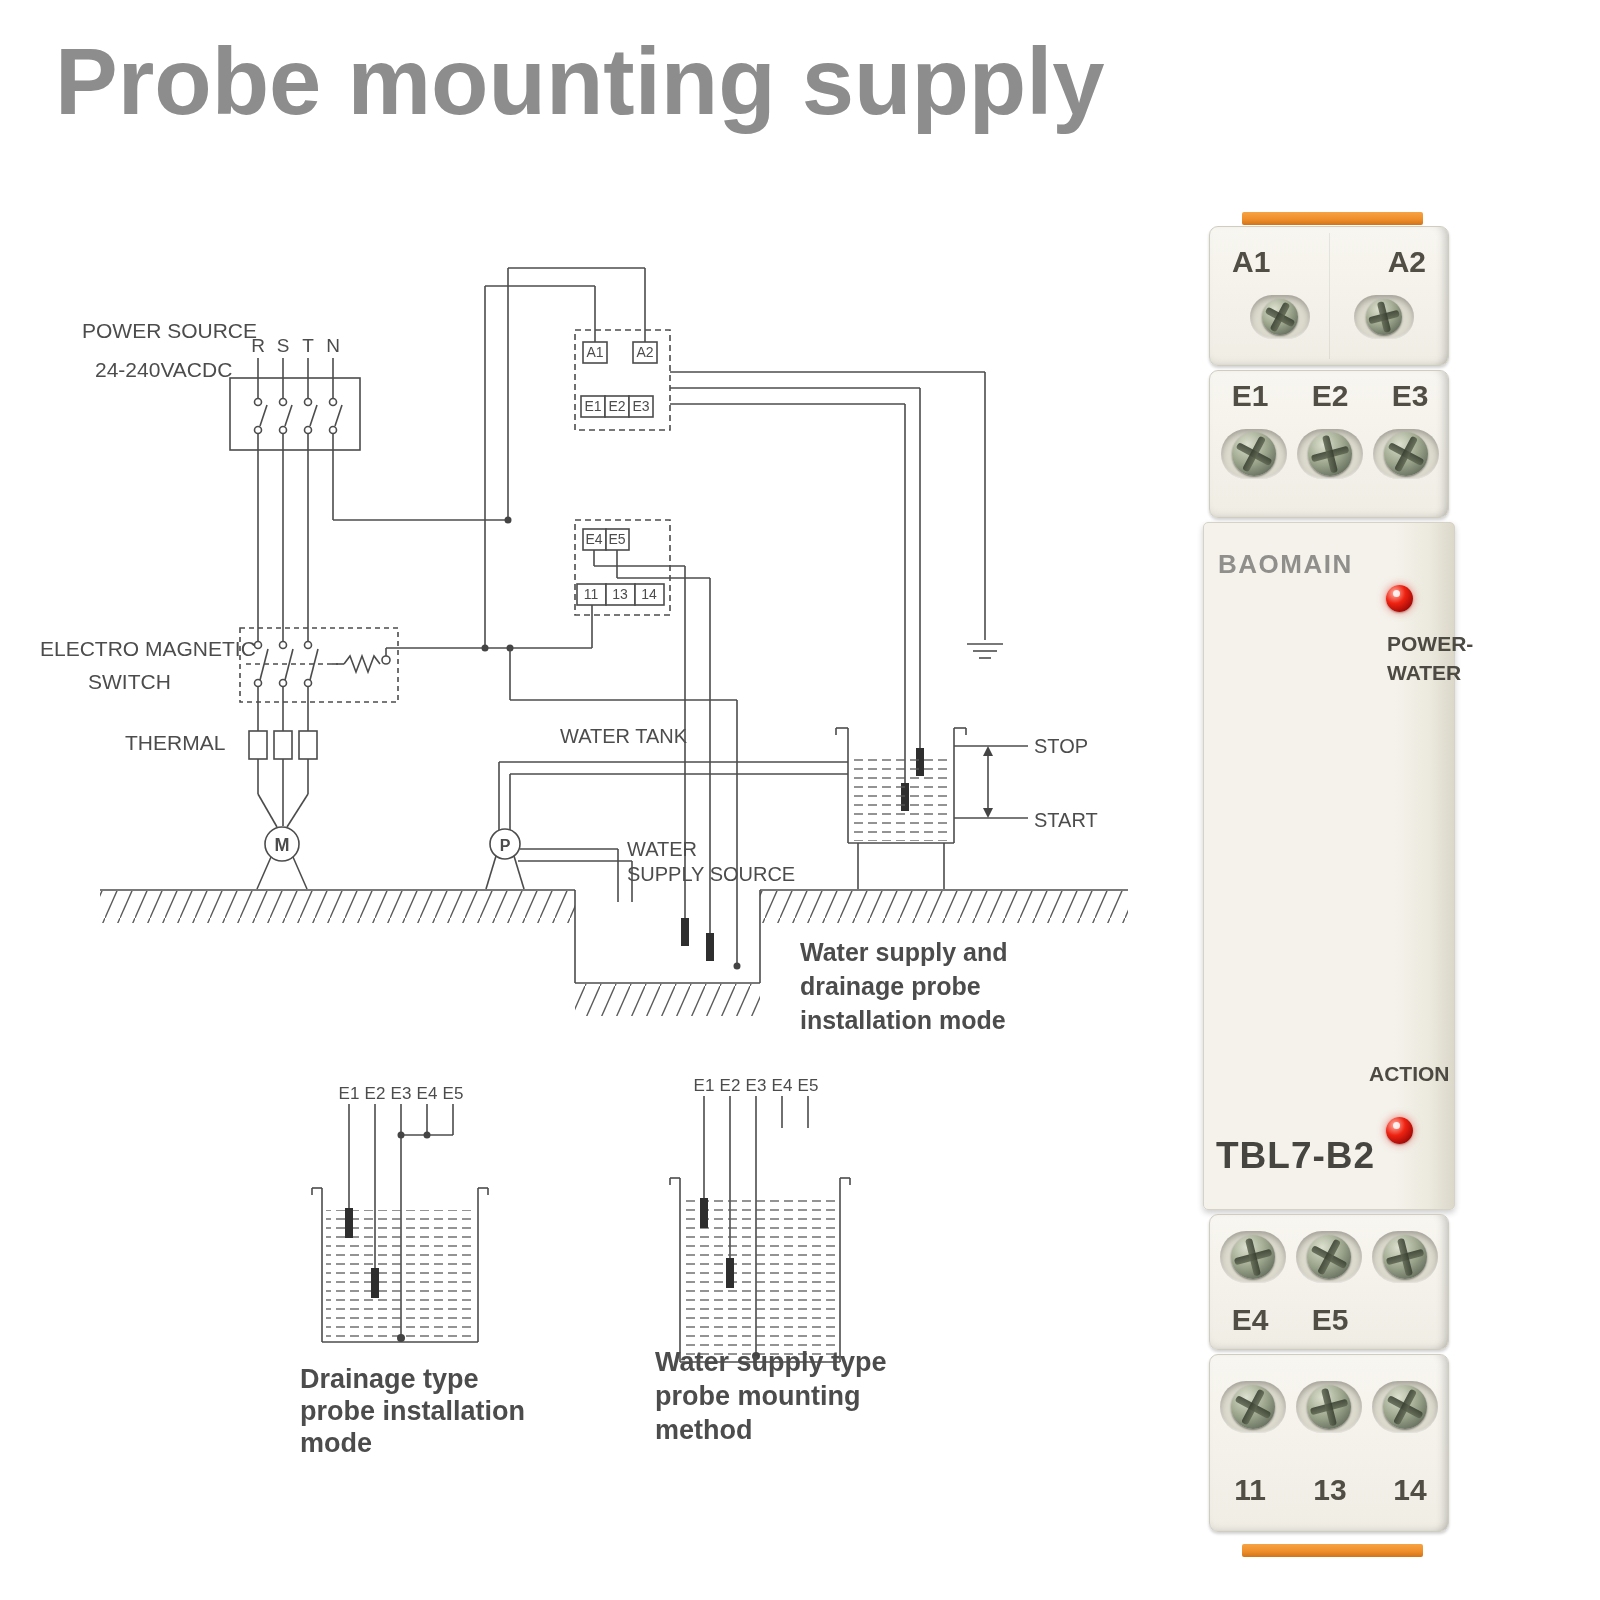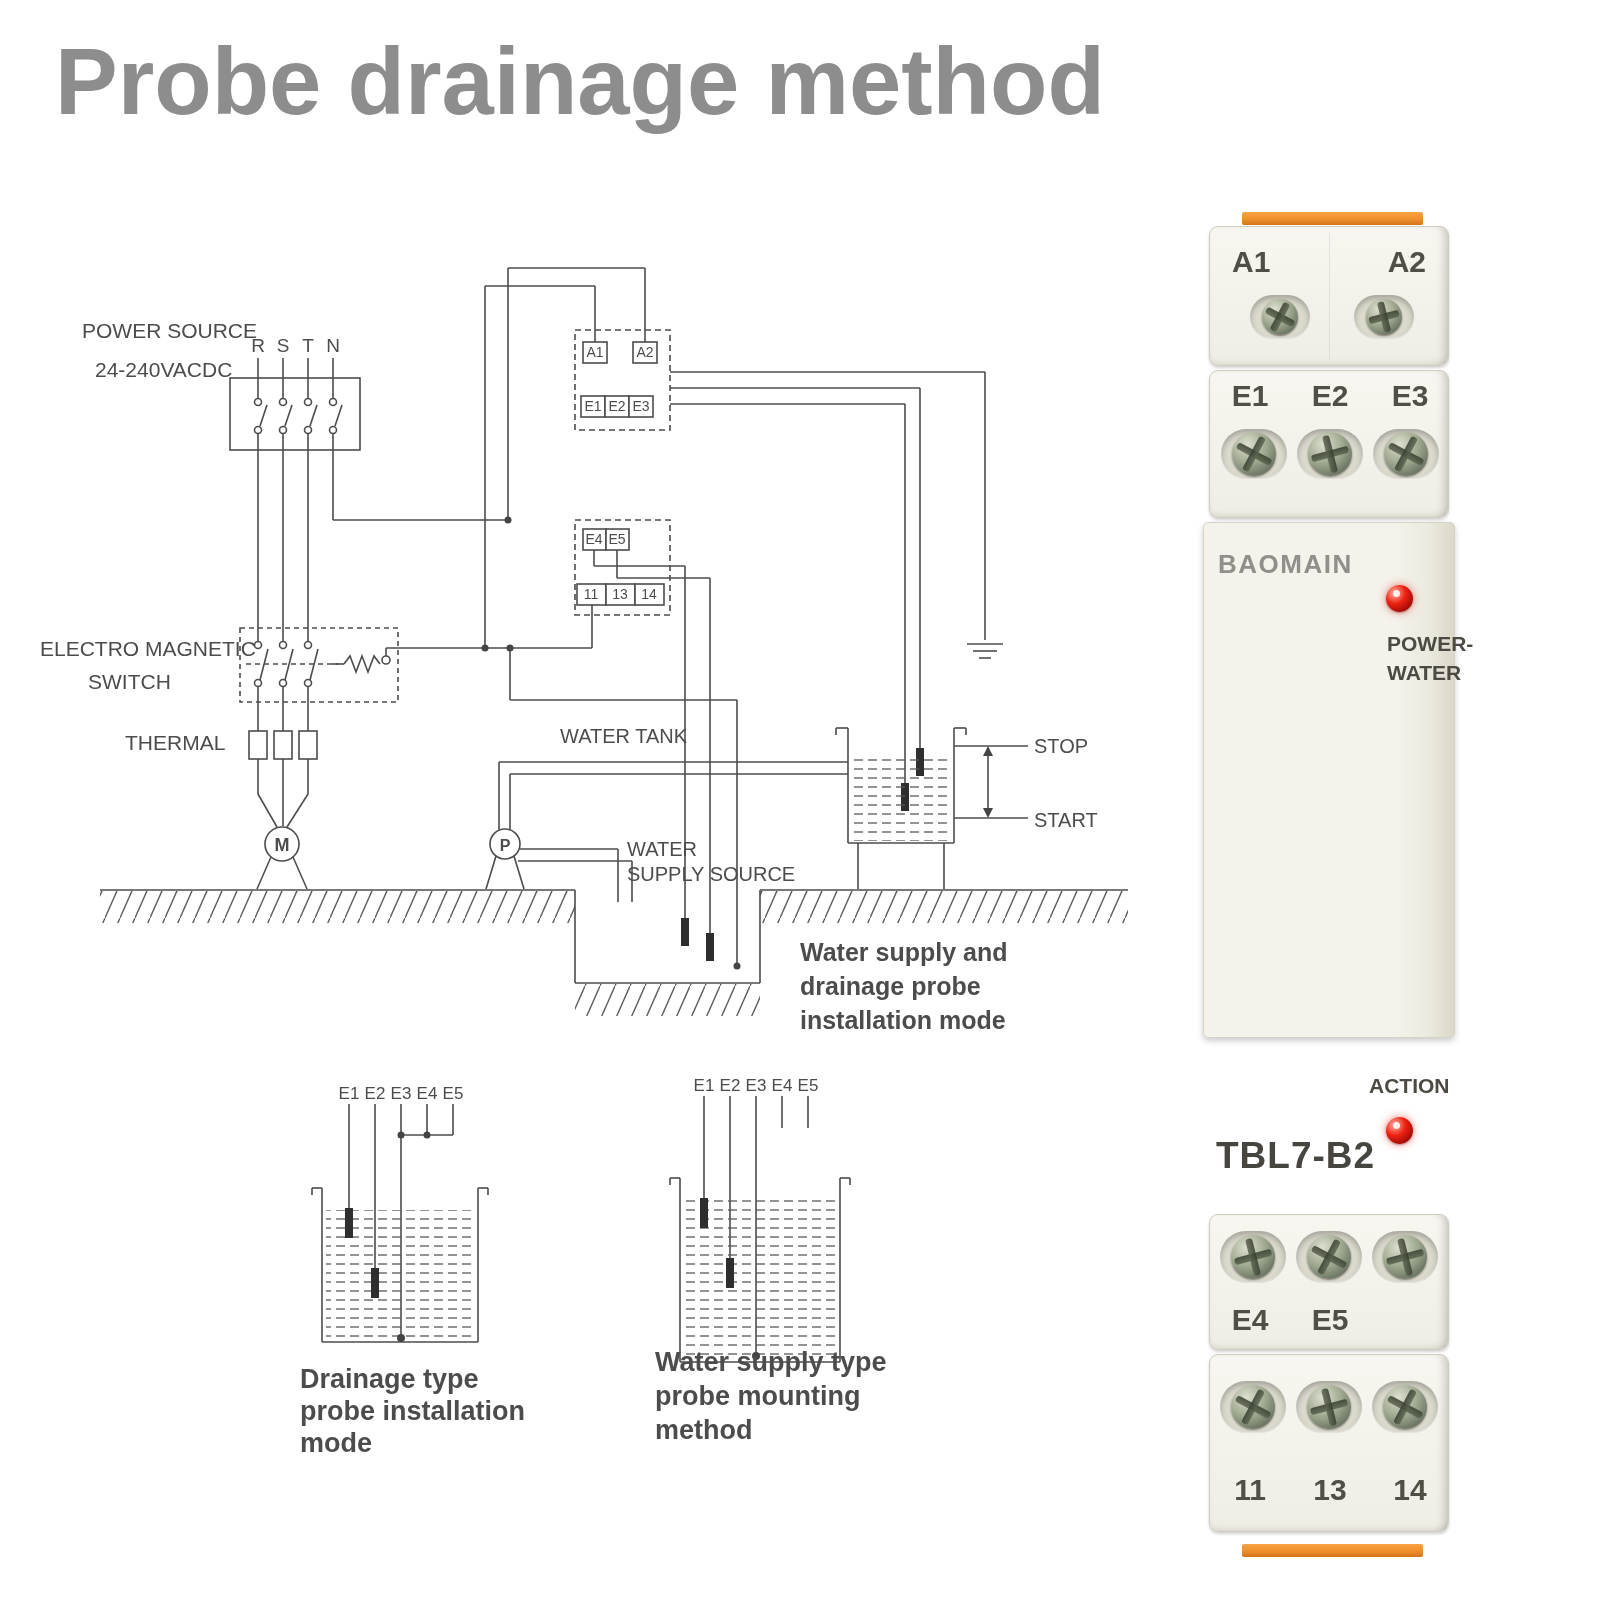--- a/index.html
+++ b/index.html
@@ -23,21 +23,21 @@
   .strip{position:absolute;left:39px;width:181px;height:13px;border-radius:2px;
     background:linear-gradient(180deg,#f6a344,var(--accent-orange) 55%,#d2731a);}
   .strip.top{top:4px;} .strip.bottom{top:1336px;}
   .block{position:absolute;left:6px;width:240px;border:1px solid #cfccc0;border-radius:9px;
     background:linear-gradient(180deg,#f8f6f0,#efede4);
     box-shadow:0 2px 3px rgba(0,0,0,.18), inset -9px 0 10px -6px rgba(0,0,0,.20), inset 0 -6px 8px -5px rgba(0,0,0,.10);}
   .block-a{top:18px;height:140px;}
   .block-e123{top:162px;height:148px;}
   .block-e45{top:1006px;height:136px;}
   .block-out{top:1146px;height:178px;}
-  .body{position:absolute;left:0;top:314px;width:252px;height:516px;border-radius:5px;
+  .body{position:absolute;left:0;top:314px;width:252px;height:688px;border-radius:5px;
     border:1px solid #d5d2c6;
     background:linear-gradient(90deg,#f4f2eb 76%,#eceade 90%,#dbd8ca);
     box-shadow:0 3px 6px rgba(0,0,0,.20);}
   .seam{position:absolute;top:6px;bottom:6px;width:1px;background:rgba(0,0,0,.07);}
   .tlabel{position:absolute;font-size:30px;font-weight:700;color:#514e45;}
   .tlabel.a1{left:22px;top:18px;} .tlabel.a2{right:22px;top:18px;}
   .labelrow{position:absolute;left:0;width:240px;display:flex;}
   .labelrow span{width:80px;text-align:center;font-size:30px;font-weight:700;color:#514e45;}
   .well{position:absolute;border-radius:999px;background:#dcd9cd;
     box-shadow:inset 0 3px 6px rgba(0,0,0,.28), inset 0 -1px 2px rgba(255,255,255,.65);}
@@ -52,33 +52,33 @@
   .screw::before{transform:translate(-50%,-50%) rotate(28deg);}
   .screw::after{transform:translate(-50%,-50%) rotate(-62deg);}
   .screw.alt::before{transform:translate(-50%,-50%) rotate(-15deg);}
   .screw.alt::after{transform:translate(-50%,-50%) rotate(76deg);}
   .brand{position:absolute;left:14px;top:26px;font-size:26px;font-weight:700;
     color:#908f8c;letter-spacing:1.5px;}
   .model{position:absolute;left:12px;top:612px;font-size:37px;font-weight:700;
     color:#46453f;letter-spacing:1px;}
   .devtext{position:absolute;font-size:21px;font-weight:700;color:#4c4a42;line-height:29px;}
   .devtext.power{left:163px;top:106px;margin-left:20px;}
-  .devtext.action{left:165px;top:548px;}
+  .devtext.action{left:165px;top:536px;}
   .led{position:absolute;width:27px;height:27px;border-radius:50%;
     background:radial-gradient(circle at 33% 30%,#ffb3a6,#ee2211 40%,#a50b07 75%,#7c0602);
     box-shadow:0 0 9px rgba(230,30,20,.55), 0 1px 2px rgba(0,0,0,.3);}
   .led::after{content:"";position:absolute;left:26%;top:20%;width:7px;height:7px;
     border-radius:50%;background:rgba(255,255,255,.85);}
 </style>
 </head>
 <body>
 
 <div class="stage">
 
-  <h1 class="title">Probe drainage method</h1>
+  <h1 class="title">Probe mounting supply</h1>
 
   <svg class="diagram" width="1160" height="1600" viewBox="0 0 1160 1600">
     <defs>
       <pattern id="hatch" width="15" height="34" patternUnits="userSpaceOnUse">
         <line x1="0" y1="34" x2="15" y2="0" stroke="#5a5a5a" stroke-width="1.4"></line>
       </pattern>
       <pattern id="water" width="14" height="9" patternUnits="userSpaceOnUse">
         <line x1="0" y1="4" x2="9" y2="4" stroke="#585858" stroke-width="1.3"></line>
       </pattern>
     </defs>

